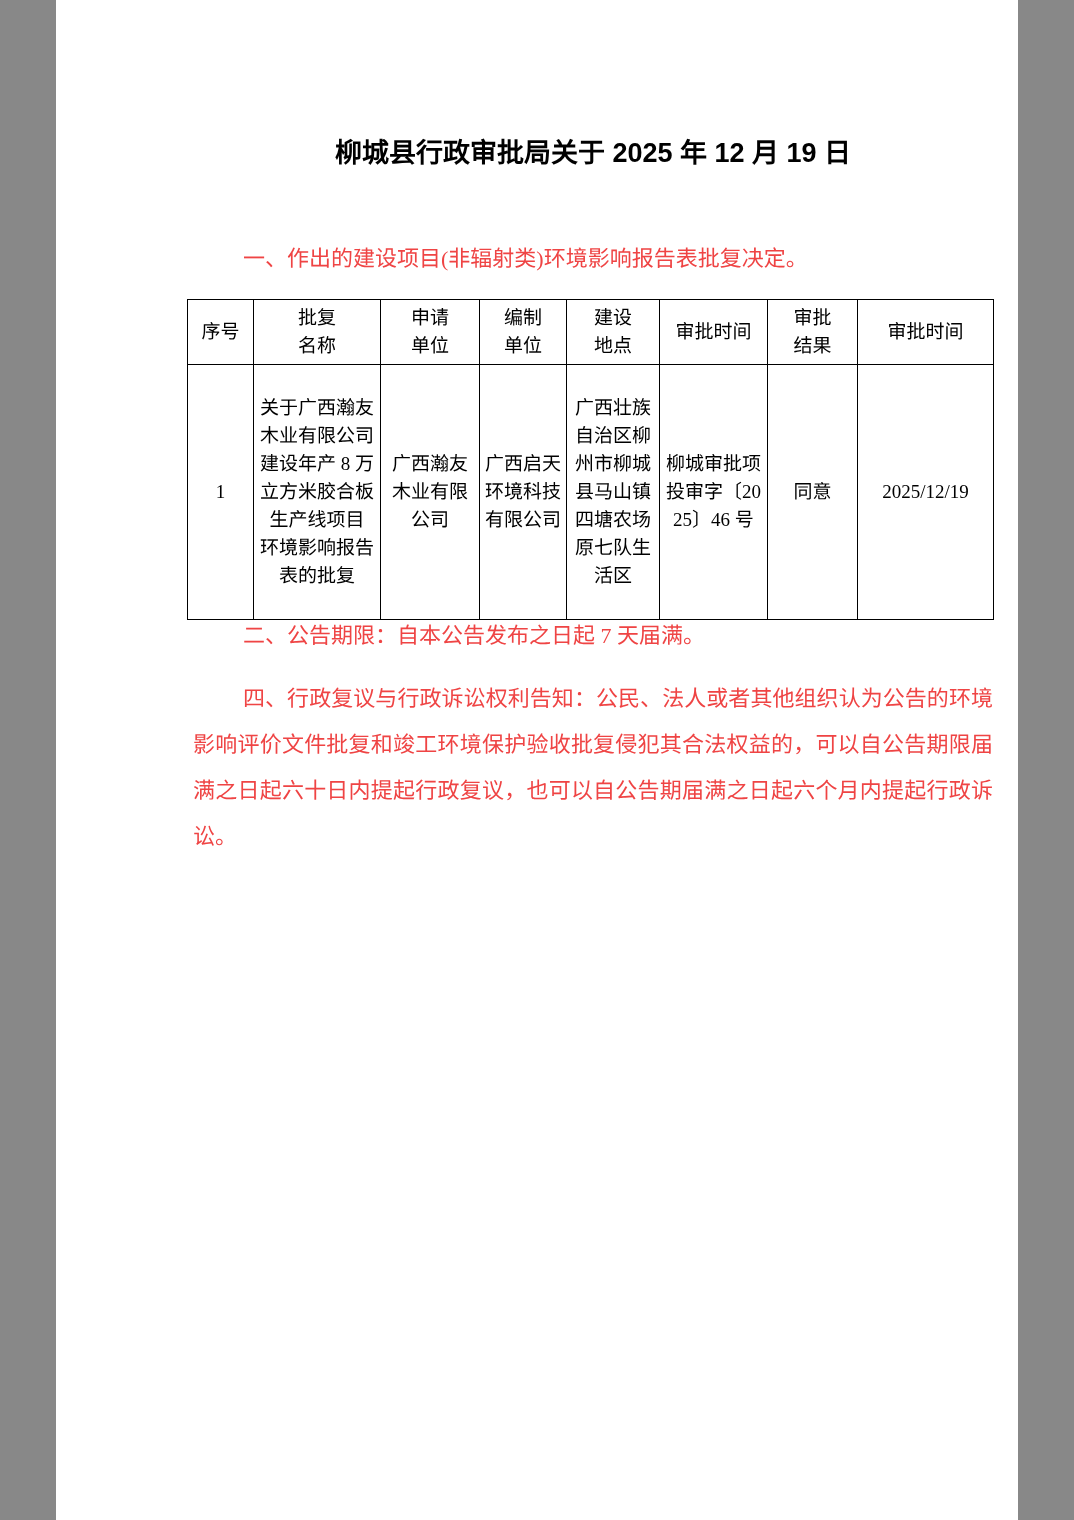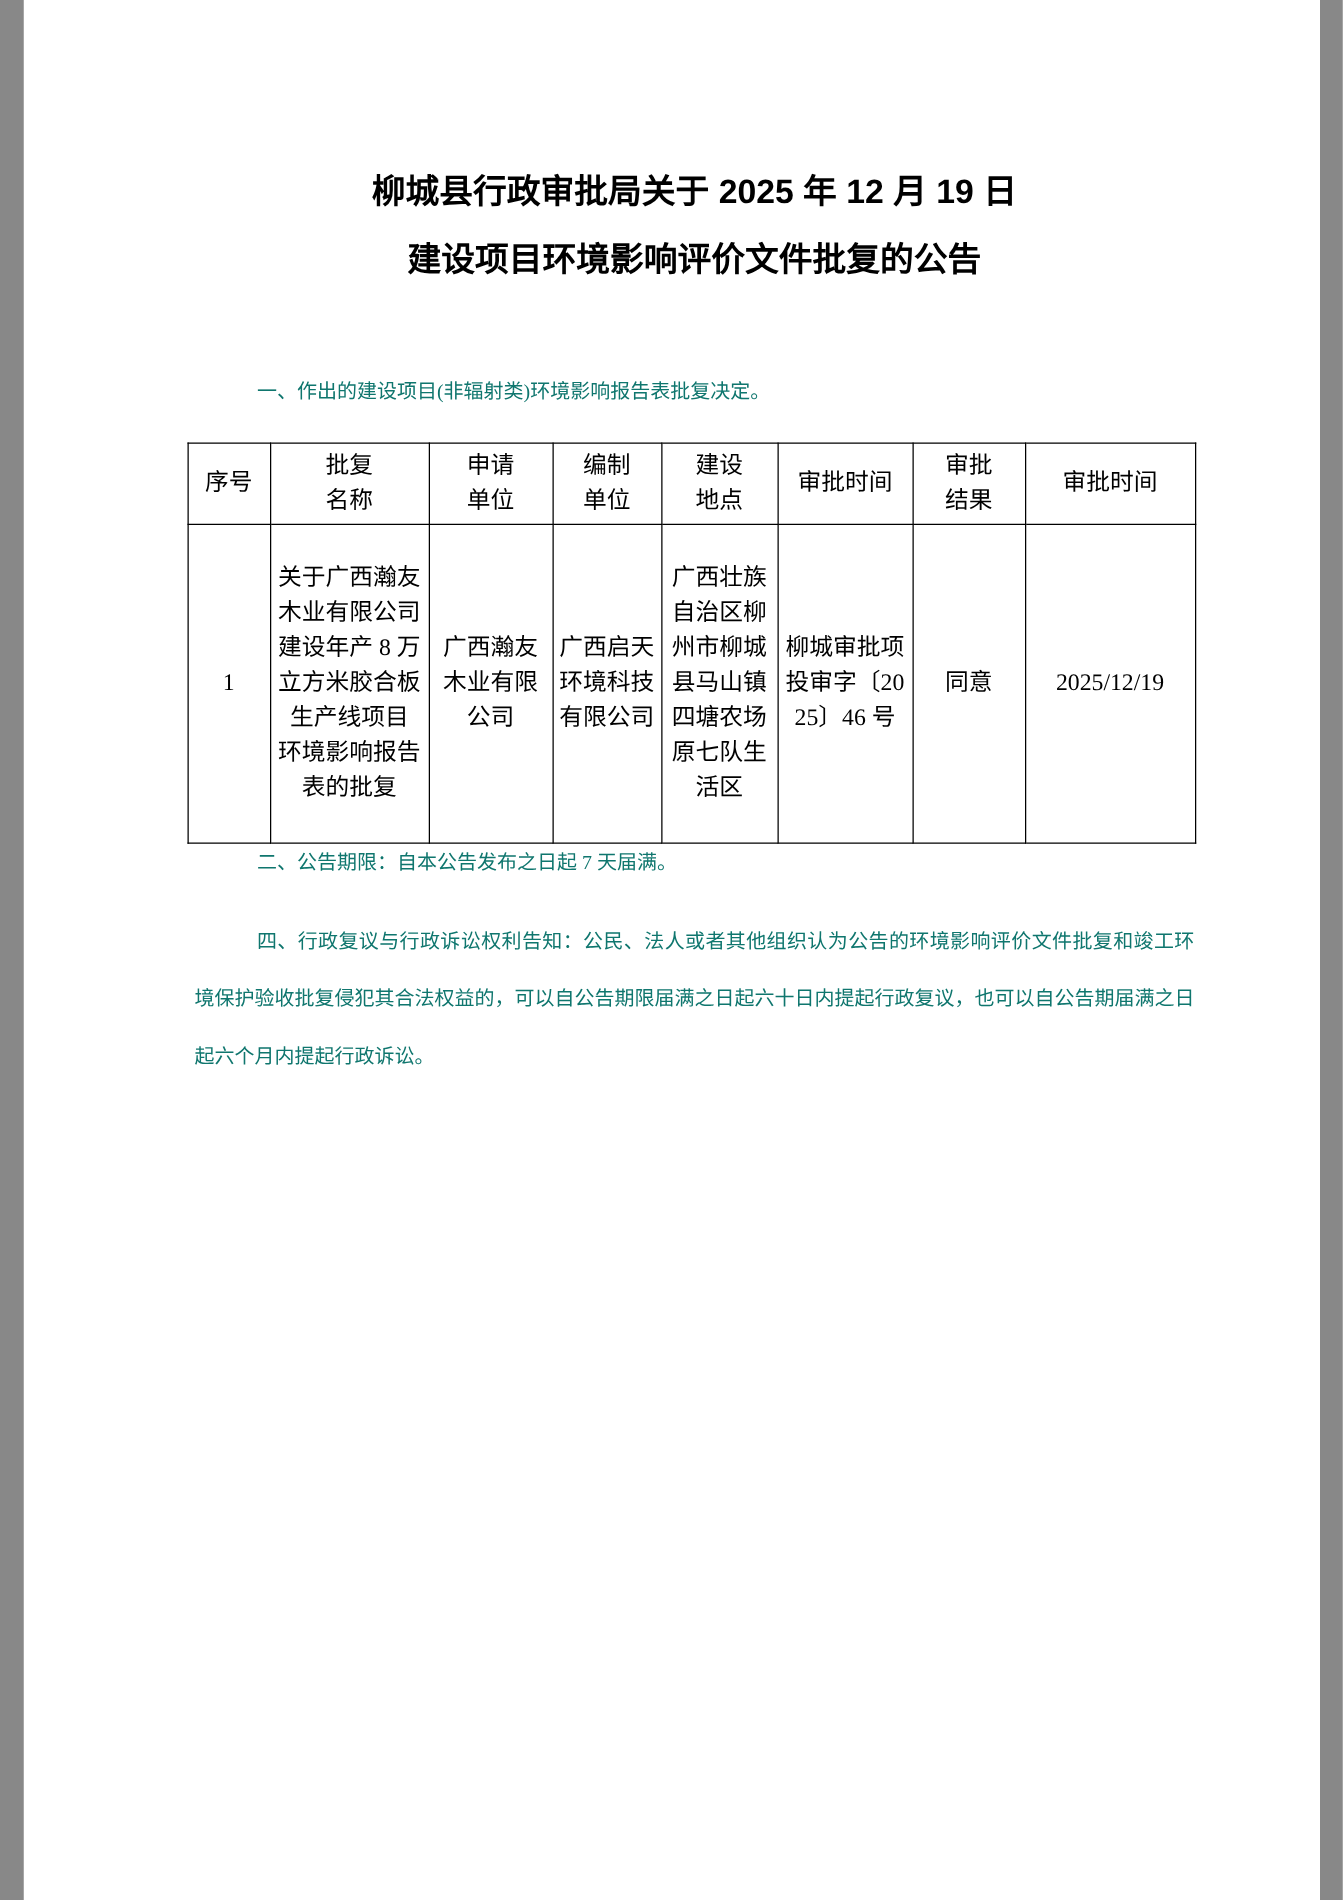--- a/index.html
+++ b/index.html
@@ -1,18 +1,18 @@
 <!DOCTYPE html>
 <html lang="zh-CN"><head>
 <meta charset="utf-8">
 <style>
   html, body { margin: 0; padding: 0; background: #888; }
   .page {
     position: relative;
-    width: 1037px;
+    width: 962px;
     height: 1520px;
     margin: 0 auto;
     background: #ffffff;
     box-sizing: border-box;
     padding: 126px 137px 0 137px;
     font-family: "Liberation Serif", "DejaVu Serif", serif;
     color: #000000;
   }
   .content { width: 800px; }
   .doc-title {
@@ -20,24 +20,24 @@
     text-align: center;
     font-family: "Liberation Sans", "DejaVu Sans", sans-serif;
     font-weight: bold;
     font-size: 27px;
     line-height: 55px;
     color: #000;
   }
   .doc-title .title-line { display: block; }
   .para {
     margin: 0;
-    font-size: 16px;
+    font-size: 22px;
     line-height: 32px;
     text-indent: 50px;
-    color: #0f766e;
+    color: #ef4444;
   }
   .para.wide {
     line-height: 46px;
     text-align: justify;
   }
   .sec2 { }
   .sec3 { margin-top: 42px; }
   .sec4 { margin-top: 24px; }
   table.approval {
     margin-top: 24px;
@@ -71,21 +71,20 @@
   .col-sj  { width: 136px; }
 </style>
 </head>
 <body>
 
 <div class="page">
   <div class="content">
 
     <h1 class="doc-title">
       <span class="title-line">柳城县行政审批局关于 2025 年 12 月 19 日</span>
-      <span class="title-line">建设项目环境影响评价文件批复的公告</span>
     </h1>
 
     <p class="para sec1">一、作出的建设项目(非辐射类)环境影响报告表批复决定。</p>
 
     <table class="approval">
       <colgroup>
         <col class="col-xh">
           <col class="col-mc">
           <col class="col-sq">
           <col class="col-bz">

